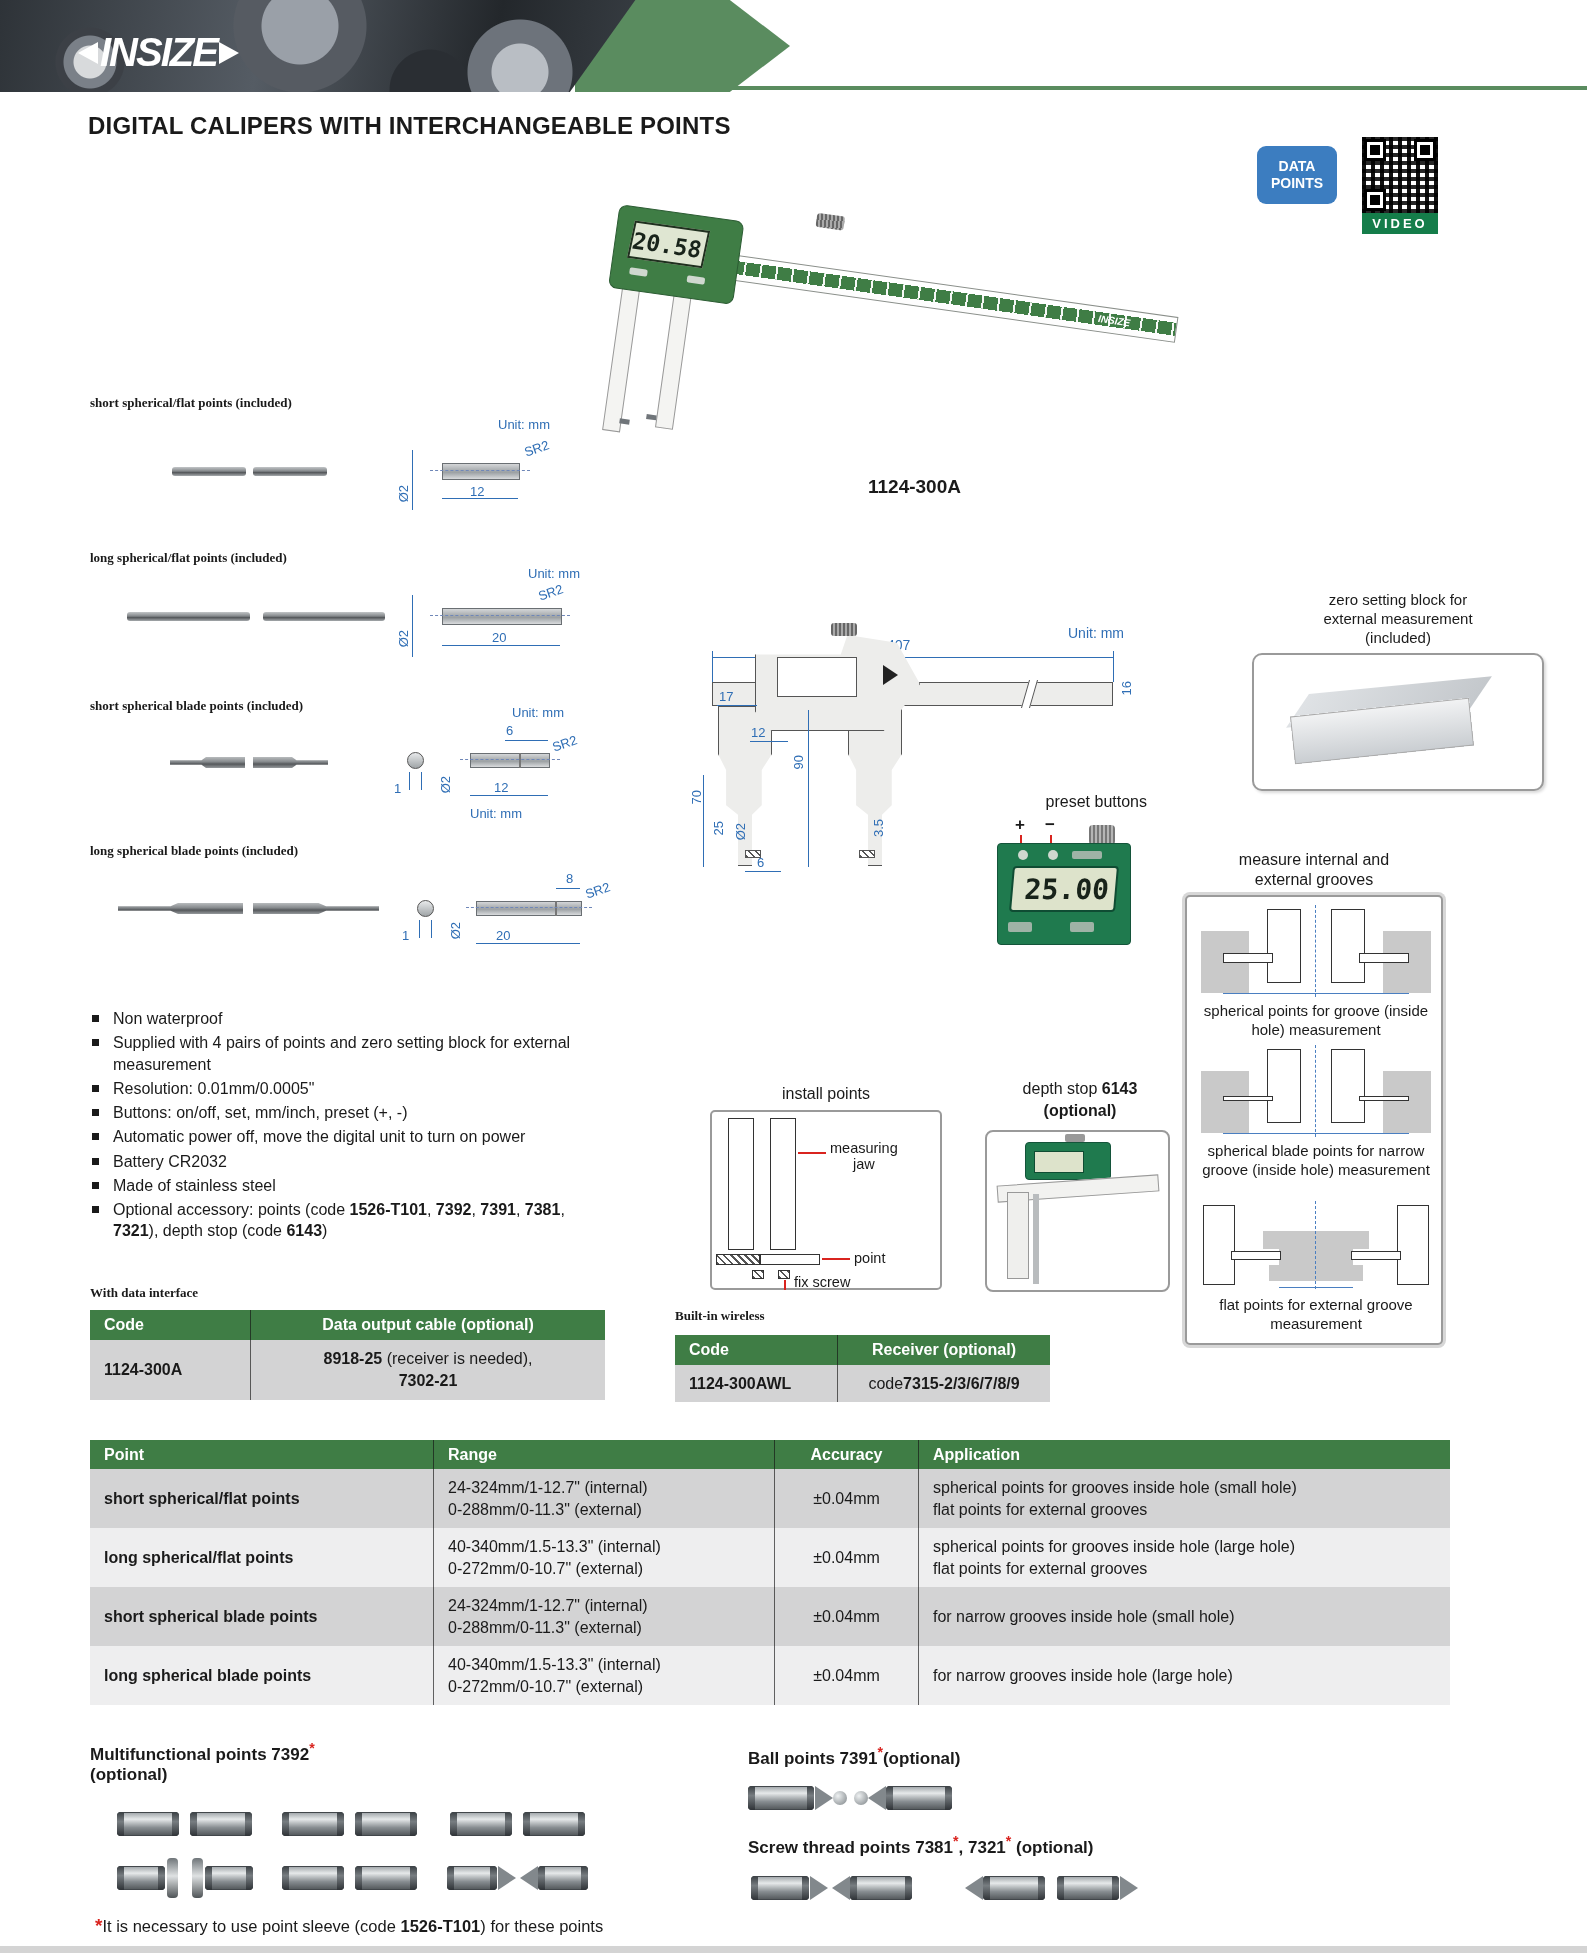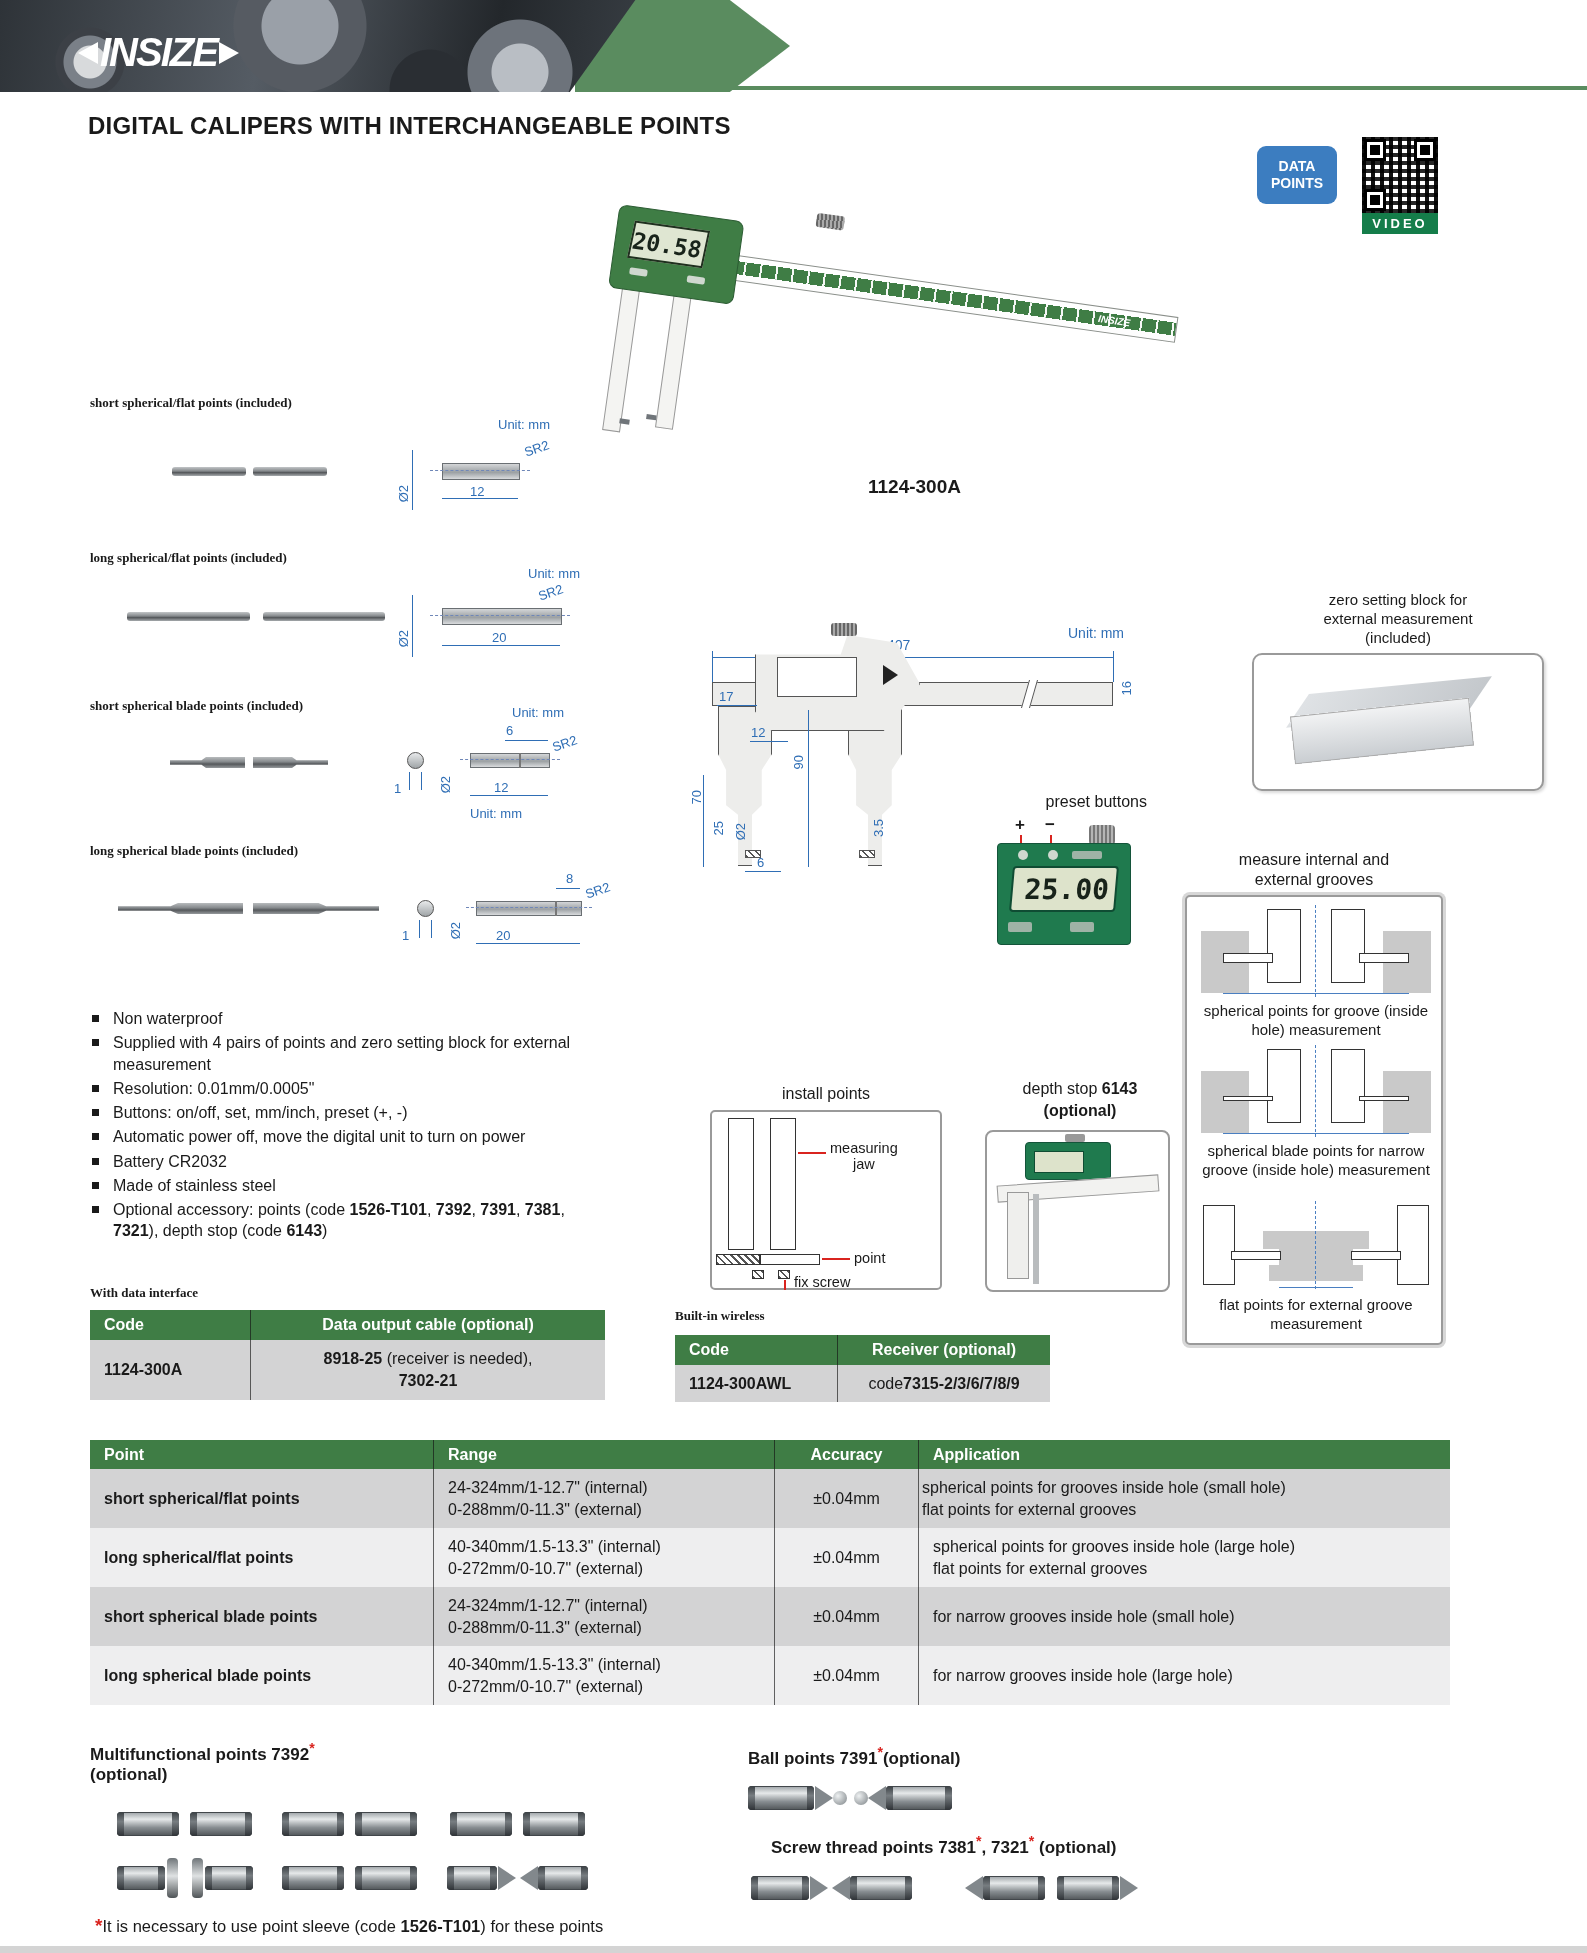--- a/index.html
+++ b/index.html
@@ -426,21 +426,21 @@
       <div class="cell cdiv center" style="width:144px;">Accuracy</div>
       <div class="cell cdiv" style="width:532px;padding-left:14px;">Application</div>
     </div>
 
     <div class="trow gray1" style="height:59px;">
       <div class="cell b" style="width:343px;padding-left:14px;">short spherical/flat points</div>
       <div class="cell cdiv" style="width:341px;padding-left:14px;">
         <div style="line-height:1.35;"><span>24-324mm/1-12.7" (internal)</span><br><span>0-288mm/0-11.3" (external)</span></div>
       </div>
       <div class="cell cdiv center" style="width:144px;">±0.04mm</div>
-      <div class="cell cdiv" style="width:532px;padding-left:3px;">
+      <div class="cell cdiv" style="width:532px;padding-left:14px;">
         <div style="line-height:1.35;"><span>spherical points for grooves inside hole (small hole)</span><br><span>flat points for external grooves</span></div>
       </div>
     </div>
 
     <div class="trow gray2" style="height:59px;">
       <div class="cell b" style="width:343px;padding-left:14px;">long spherical/flat points</div>
       <div class="cell cdiv" style="width:341px;padding-left:14px;">
         <div style="line-height:1.35;"><span>40-340mm/1.5-13.3" (internal)</span><br><span>0-272mm/0-10.7" (external)</span></div>
       </div>
       <div class="cell cdiv center" style="width:144px;">±0.04mm</div>
@@ -494,21 +494,21 @@
   <div class="opt-h" style="left:748px;top:1744px;">
     <span>Ball points 7391</span><sup class="bstar">*</sup><span>(optional)</span>
   </div>
   <div class="pin" style="left:748px;top:1786px;width:66px;"></div>
   <div class="cone-r" style="left:815px;top:1786px;"></div>
   <div class="ball" style="left:833px;top:1791px;"></div>
   <div class="ball" style="left:854px;top:1791px;"></div>
   <div class="cone-l" style="left:868px;top:1786px;"></div>
   <div class="pin" style="left:886px;top:1786px;width:66px;"></div>
 
-  <div class="opt-h" style="left:748px;top:1833px;margin-left:23px;">
+  <div class="opt-h" style="left:748px;top:1833px;">
     <span>Screw thread points 7381</span><sup class="bstar">*</sup><span>, 7321</span><sup class="bstar">*</sup><span> (optional)</span>
   </div>
   <div class="pin" style="left:751px;top:1876px;width:58px;"></div>
   <div class="cone-r" style="left:810px;top:1876px;"></div>
   <div class="cone-l" style="left:832px;top:1876px;"></div>
   <div class="pin" style="left:850px;top:1876px;width:62px;"></div>
   <div class="cone-l" style="left:965px;top:1876px;"></div>
   <div class="pin" style="left:983px;top:1876px;width:62px;"></div>
   <div class="pin" style="left:1057px;top:1876px;width:62px;"></div>
   <div class="cone-r" style="left:1120px;top:1876px;"></div>

